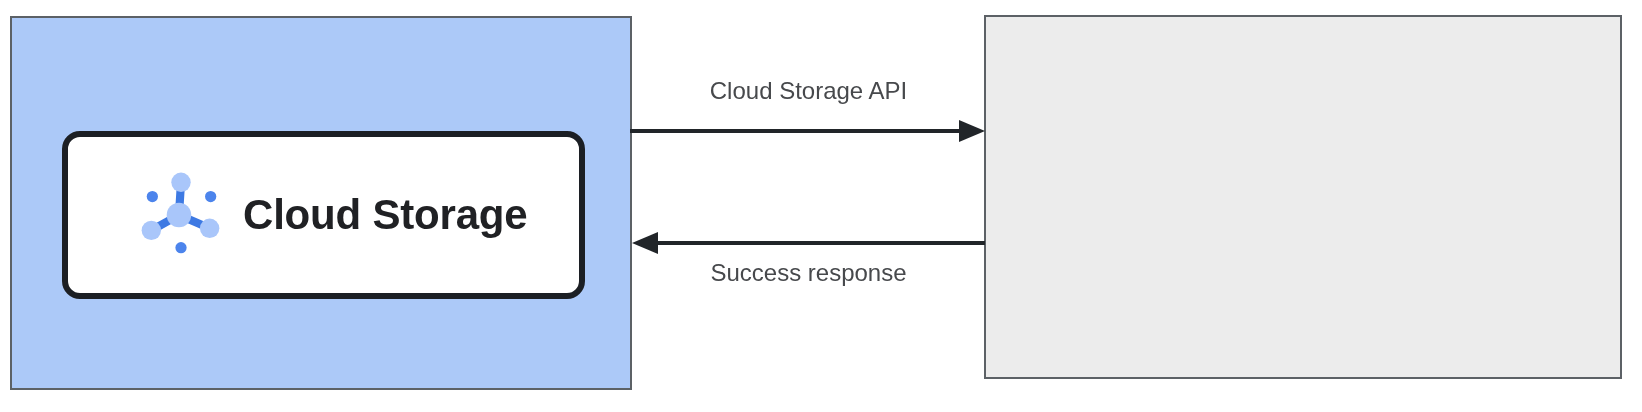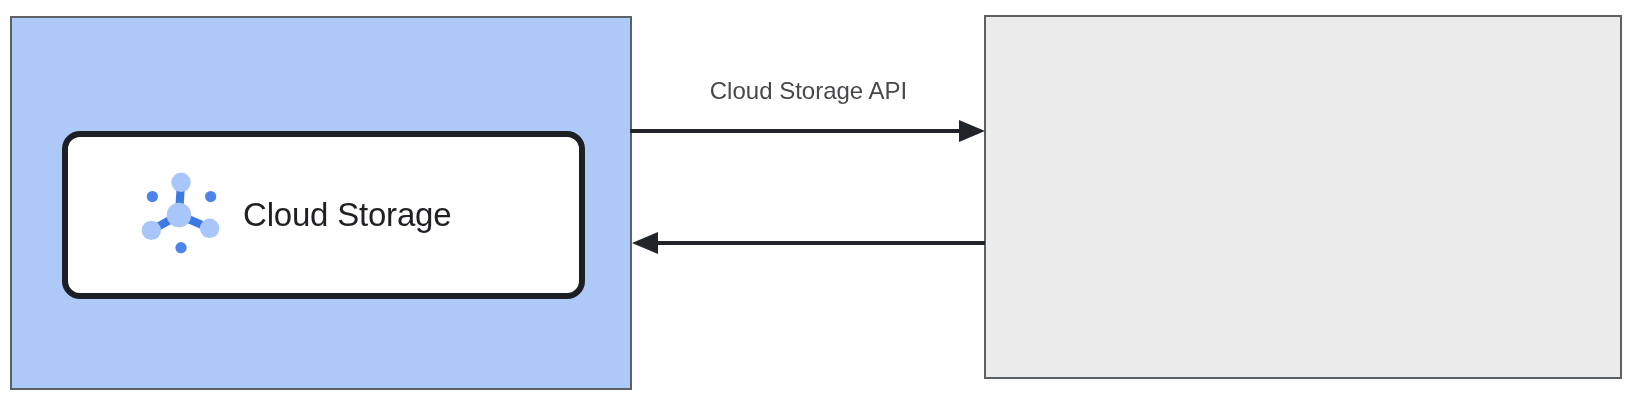--- a/index.html
+++ b/index.html
@@ -24,21 +24,21 @@
 
   
   .card {
     position: absolute; background: #ffffff;
     border: 6px solid #1C1F24; border-radius: 18px;
     display: flex; align-items: center;
   }
   .card-left  { left: 50px;   top: 113px; width: 523px; height: 168px; padding-left: 70px; gap: 19px; }
 
   .card-title {
-    font-size: 33px; font-weight: 400; line-height: 38px;
+    font-size: 42px; font-weight: 700; line-height: 38px;
     color: #202124; letter-spacing: -0.2px;
   }
   .icon-wrap { flex: 0 0 auto; display: flex; align-items: center; justify-content: center; }
 
   
   .arrow-line { position: absolute; height: 4px; background: #212529; }
   .line-top    { left: 630px; top: 129px; width: 330px; }
   .line-bottom { left: 657px; top: 241px; width: 328px; }
   .arrow-head { position: absolute; width: 0; height: 0; }
   .head-right {
@@ -92,14 +92,15 @@
   <div class="zone zone-right">
     
   </div>
 
   <div class="flow-label label-top">Cloud Storage API</div>
   <div class="arrow-line line-top"></div>
   <div class="arrow-head head-right"></div>
 
   <div class="arrow-line line-bottom"></div>
   <div class="arrow-head head-left"></div>
+  <div class="flow-label label-bottom">Success response</div>
 
 </div>
 
 </body></html>

